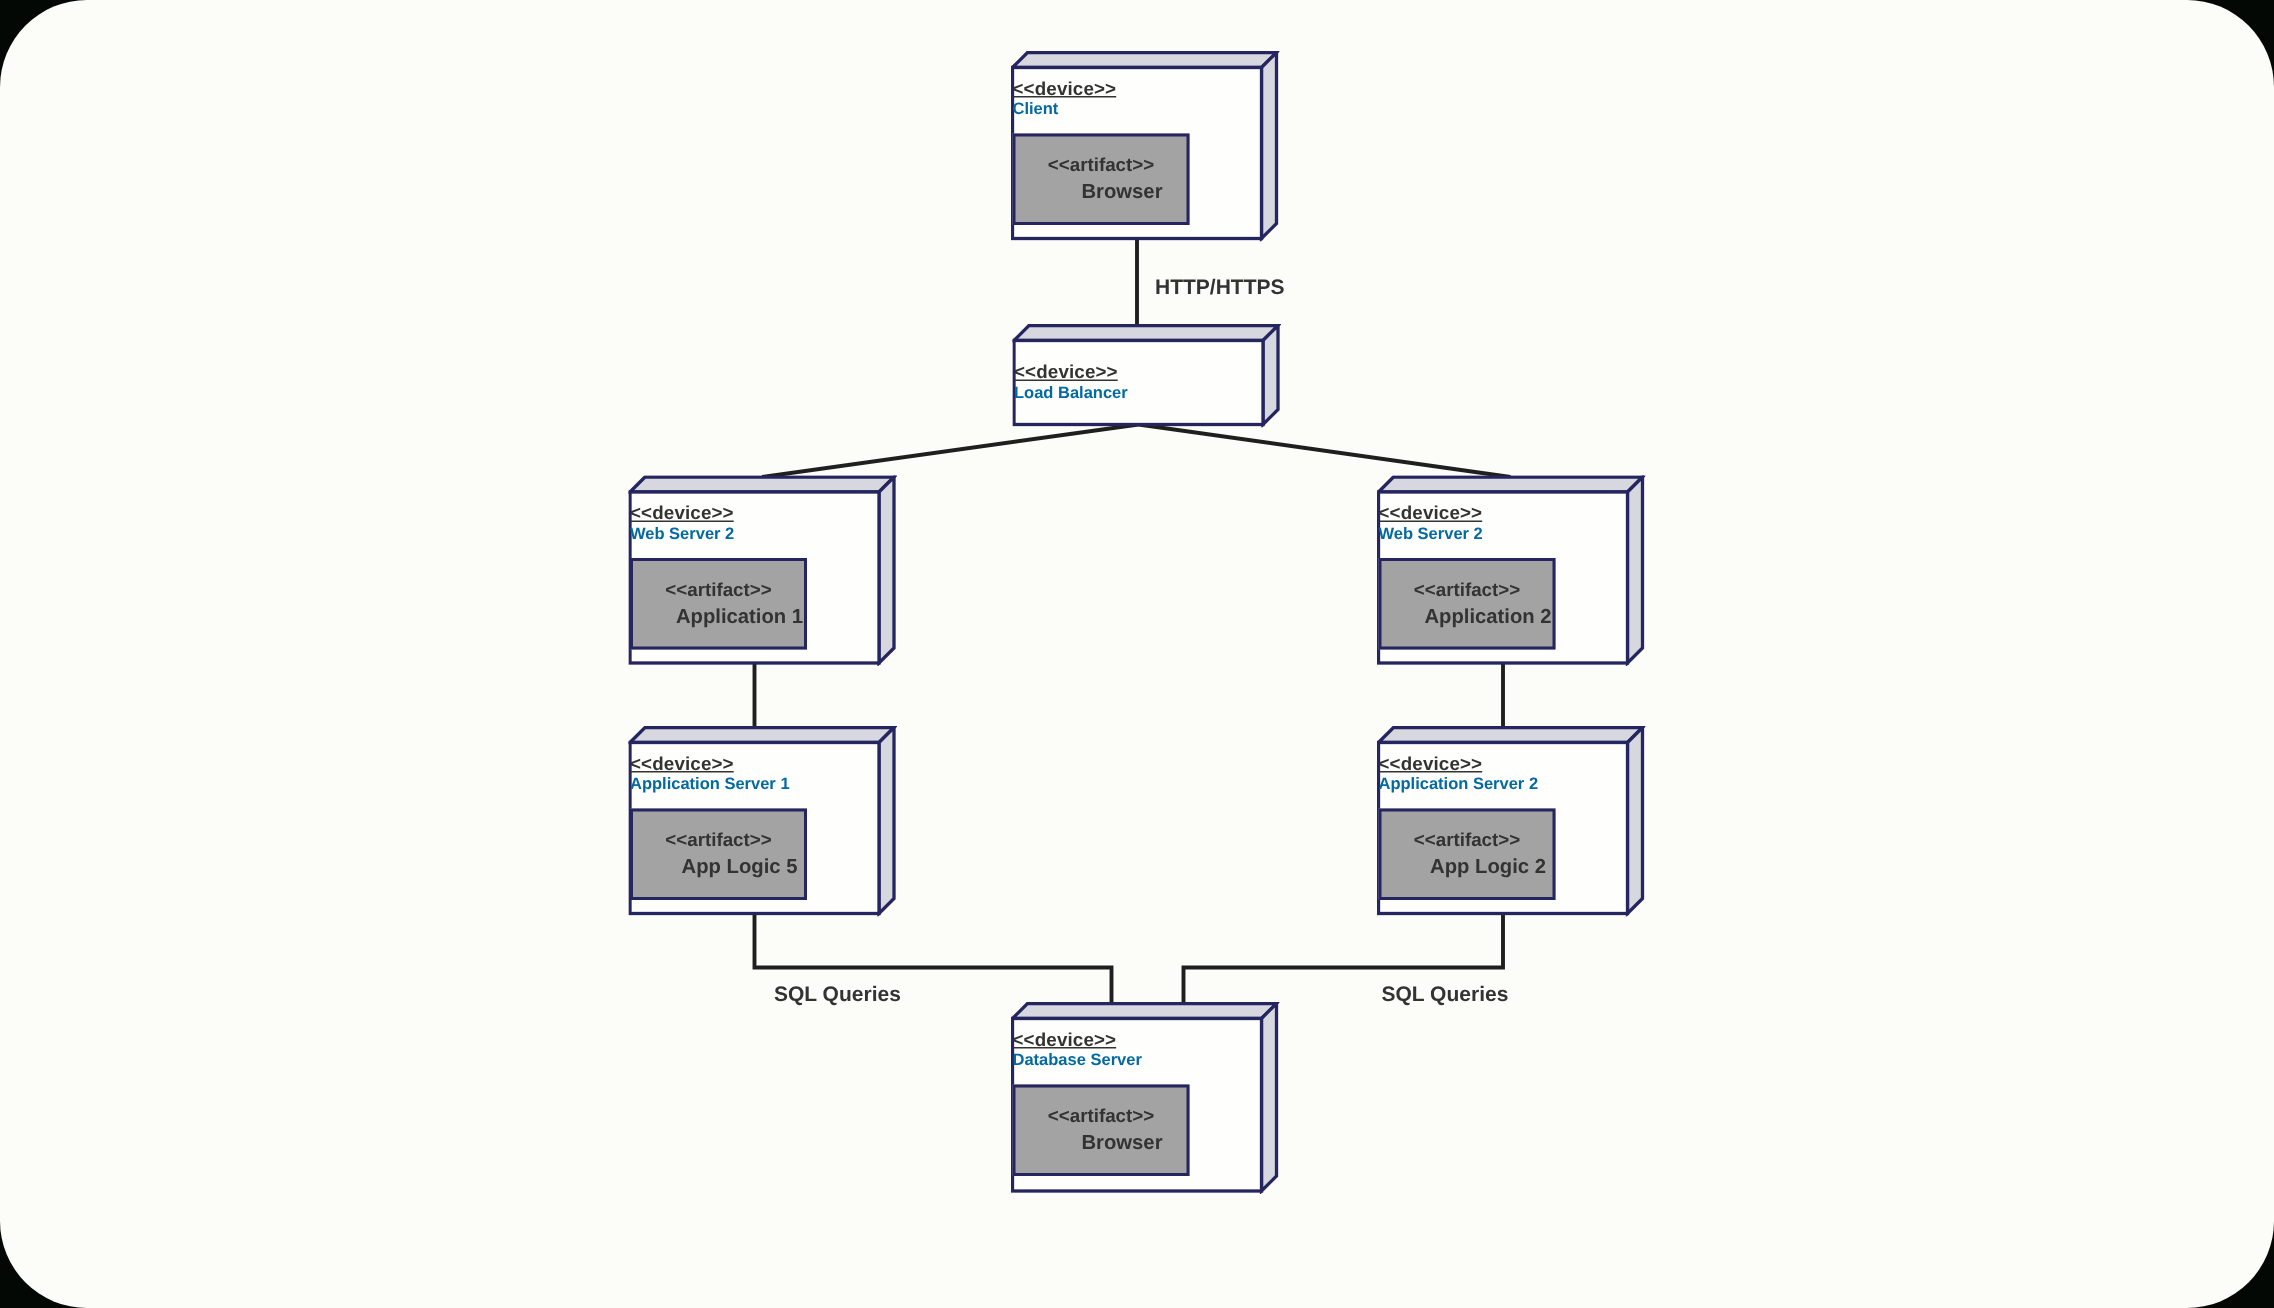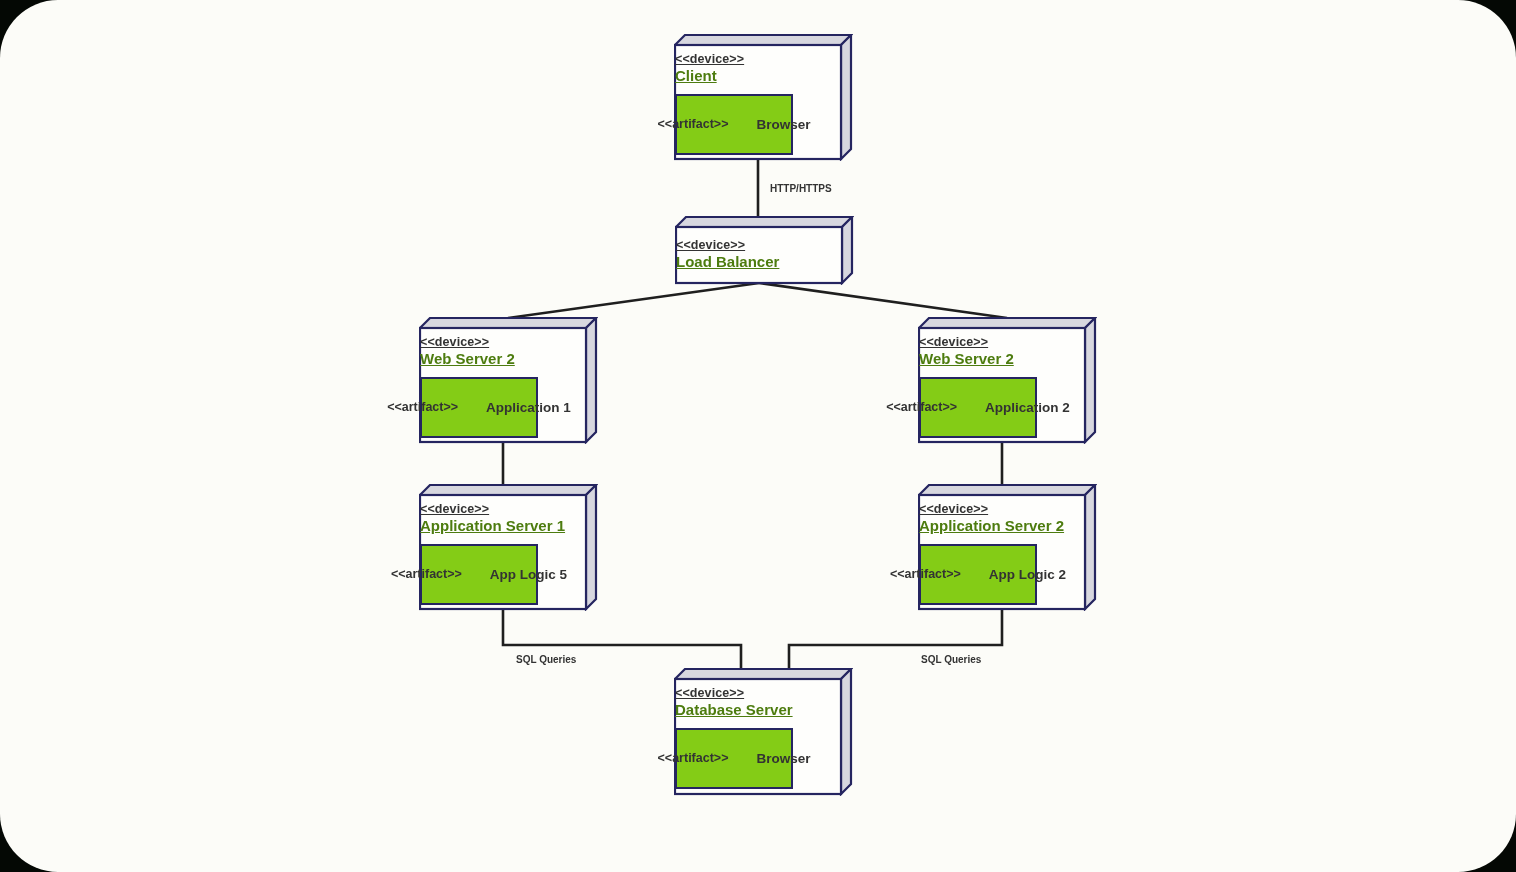--- a/index.html
+++ b/index.html
@@ -45,47 +45,47 @@
   .node.small .content { height: 56px; justify-content: center; padding-top: 0; }
   .stereo {
     font-size: 12.5px;
     font-weight: 700;
     color: #333333;
     text-decoration: underline;
     line-height: 1.22;
     letter-spacing: 0.1px;
   }
   .node-name {
-    font-size: 15px;
+    font-size: 11px;
     font-weight: 700;
-    color: #4d7c0f;
-    text-decoration: underline;
+    color: #0369a1;
     line-height: 1.25;
     white-space: nowrap;
   }
   .artifact {
     margin-top: 8px;
     width: 118px; height: 61px;
-    background: #84cc16;
+    background: #a3a3a3;
     border: 2.4px solid #252560;
     display: flex;
+    flex-direction: column;
     align-items: center;
     justify-content: center;
   }
   .artifact .stereo, .artifact .art-name { text-decoration: none; padding-left: 28px; }
   .art-stereo {
     font-size: 12.5px; font-weight: 700; color: #333333; line-height: 1.25;
   }
   .art-name {
     font-size: 13.5px; font-weight: 700; color: #333333; line-height: 1.3;
     white-space: nowrap;
   }
   .edge-label {
     position: absolute;
-    font-size: 10px;
+    font-size: 14px;
     font-weight: 700;
     color: #333333;
     white-space: nowrap;
   }
   .edge-label.centered { text-align: left; width: 90px; }
 </style>
 </head>
 <body>
 
 <div class="canvas">

